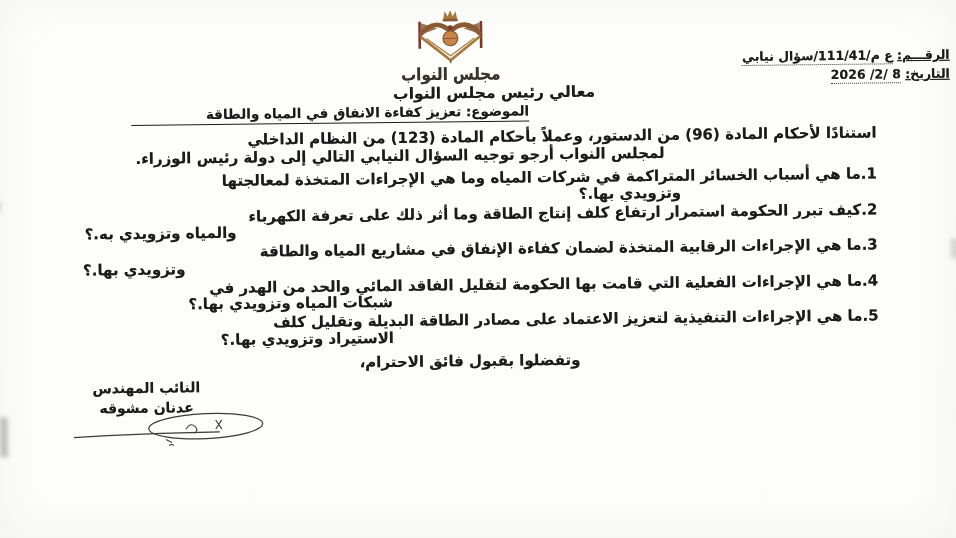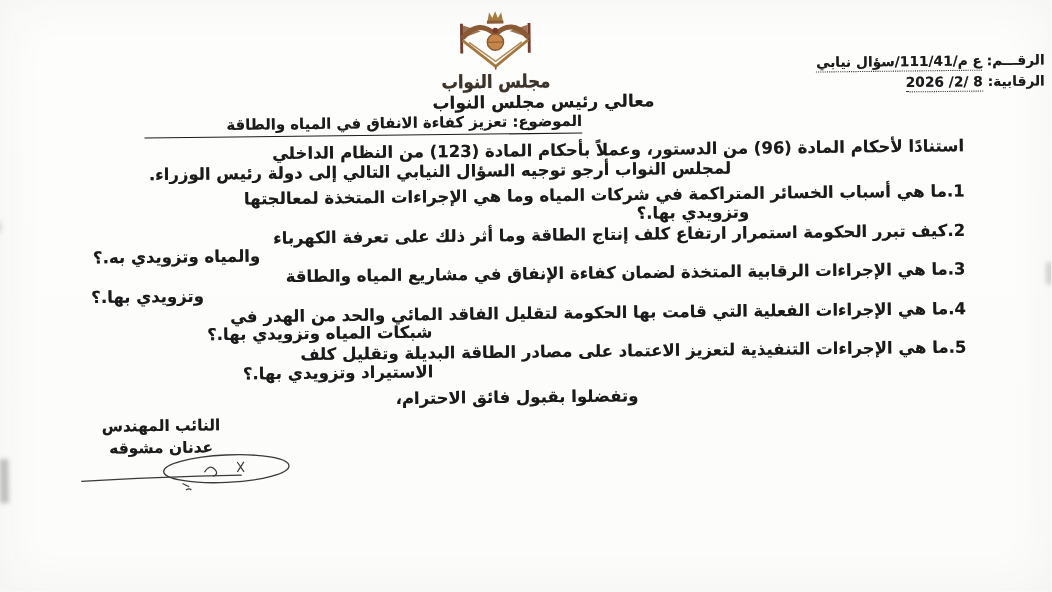--- a/index.html
+++ b/index.html
@@ -32,21 +32,21 @@
     transform:scaleY(1.12);letter-spacing:-.5px;
     text-shadow:0 0 .6px rgba(59,51,42,.8);
   }
 
   
   .refblock{
     position:absolute;right:4px;top:50px;width:262px;
     font-size:12.5px;line-height:19px;text-align:right;
   }
   .ref-row{white-space:nowrap;}
-  .ref-label{letter-spacing:0;}
+  .ref-label{letter-spacing:0;text-decoration:underline;}
   .ref-value{border-bottom:1.6px dotted #3a3a3a;padding-bottom:1px;}
 
   .title{
     position:absolute;top:84px;left:0;right:0;
     text-align:center;font-size:15.5px;letter-spacing:.2px;
     margin-left:36px;
   }
   .subject{
     position:absolute;top:103px;left:133px;width:398px;
     border-bottom:1.6px solid #1c1c1c;padding-bottom:2px;
@@ -118,21 +118,21 @@
       </span>
       <div class="logo-callig rtl">مجلس النواب</div>
     </div>
 
     <div class="refblock rtl">
       <div class="ref-row">
         <span class="ref-label">الرقـــم:</span>
         <span class="ref-value">ع م/111/41/سؤال نيابي</span>
       </div>
       <div class="ref-row">
-        <span class="ref-label">الرقابية:</span>
+        <span class="ref-label">التاريخ:</span>
         <span class="ref-value">8 /2/ 2026</span>
       </div>
     </div>
 
     <div class="title rtl">معالي رئيس مجلس النواب</div>
 
     <div class="subject rtl">الموضوع: تعزيز كفاءة الانفاق في المياه والطاقة</div>
 
     <div class="opening rtl">
       <div class="l1">استنادًا لأحكام المادة (96) من الدستور، وعملاً بأحكام المادة (123) من النظام الداخلي</div>

